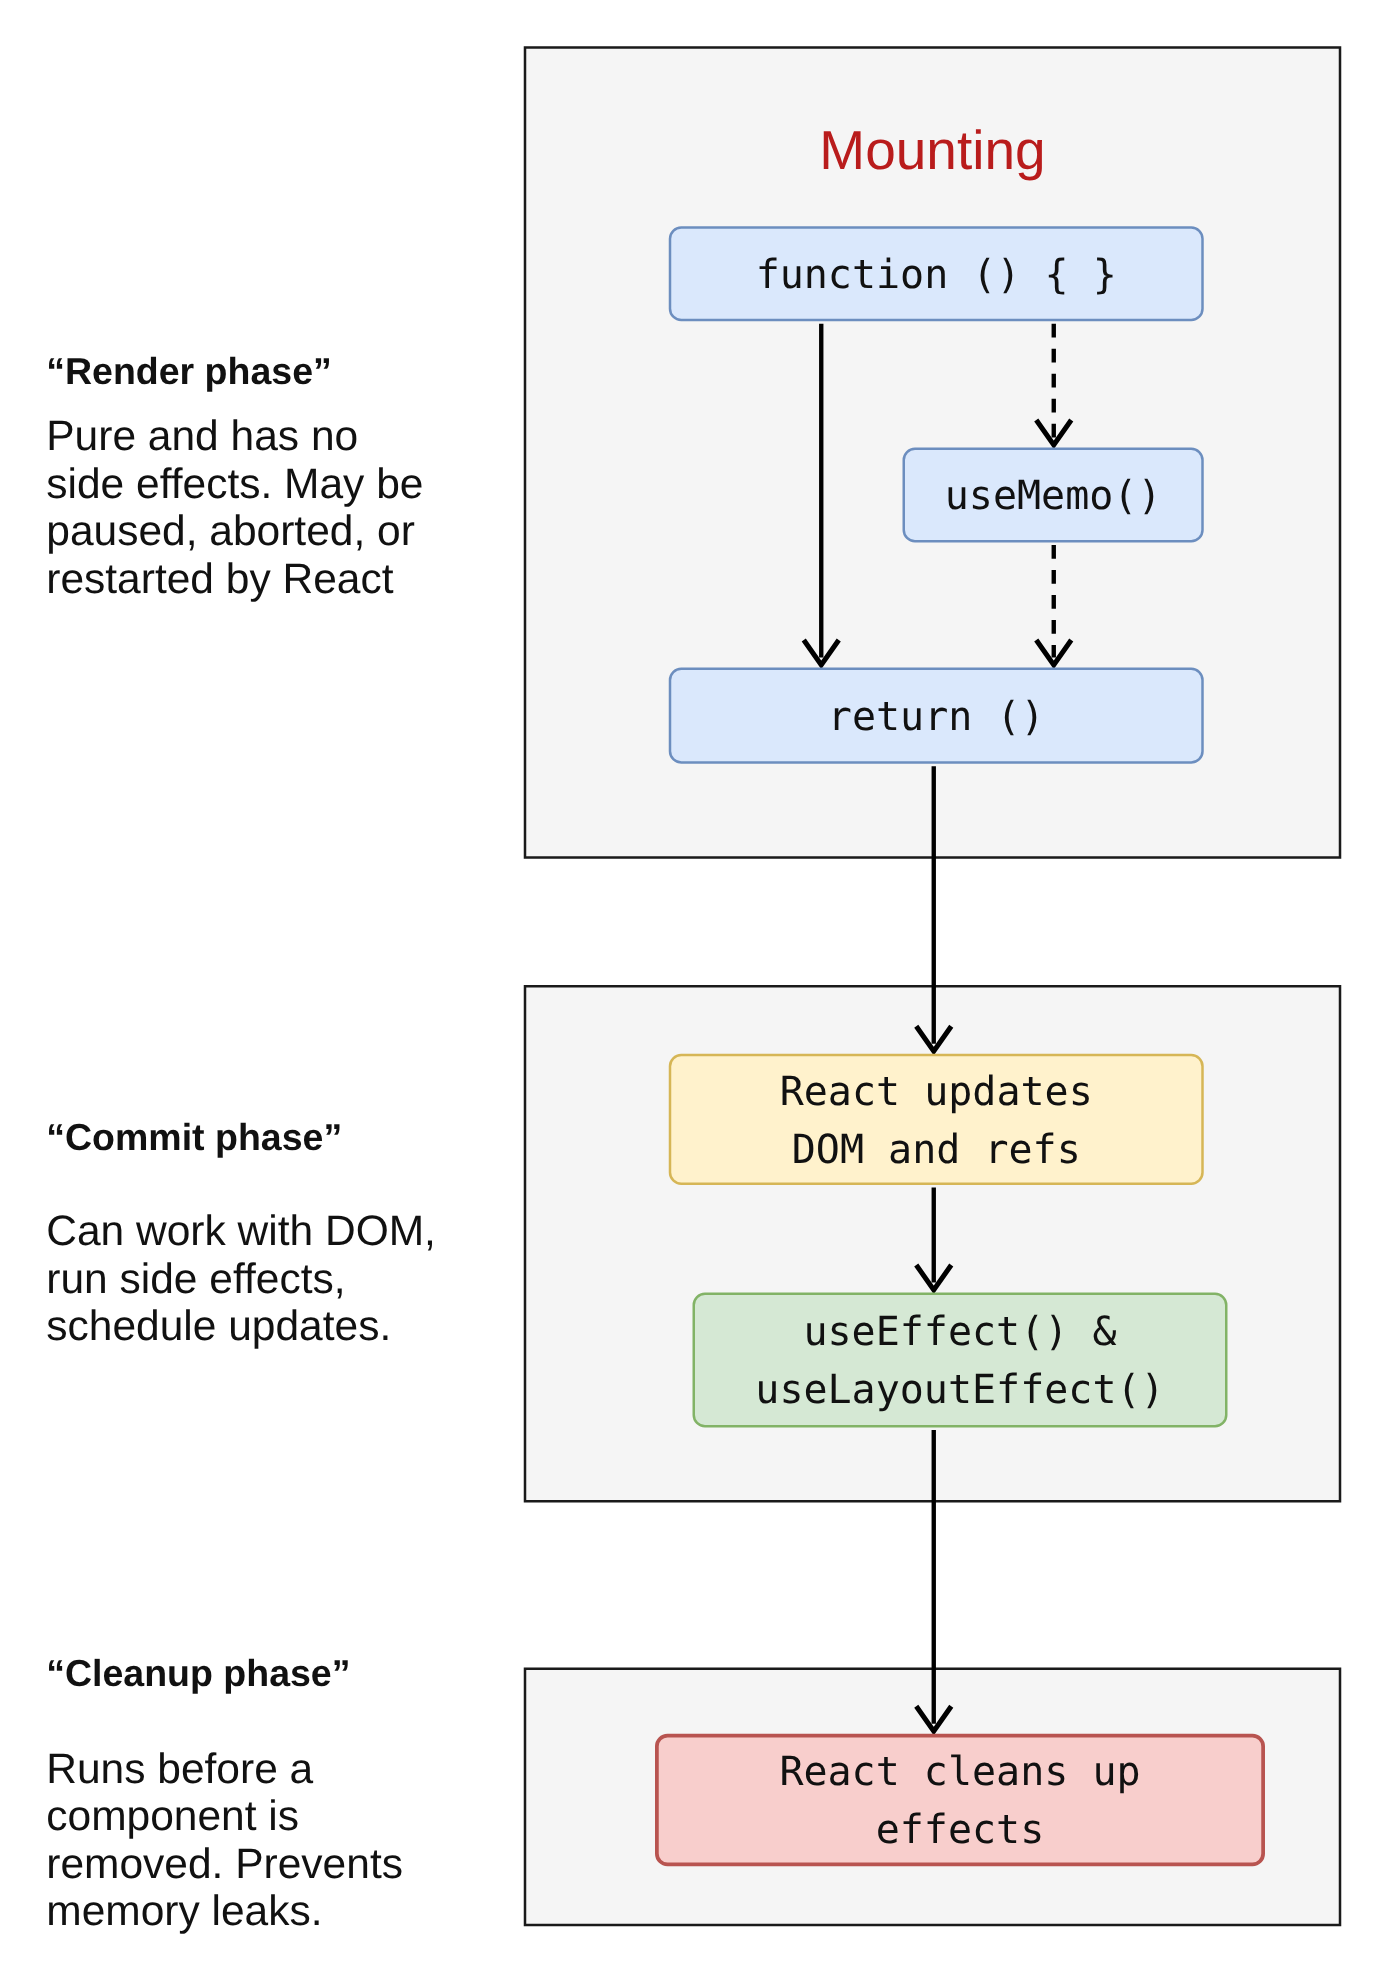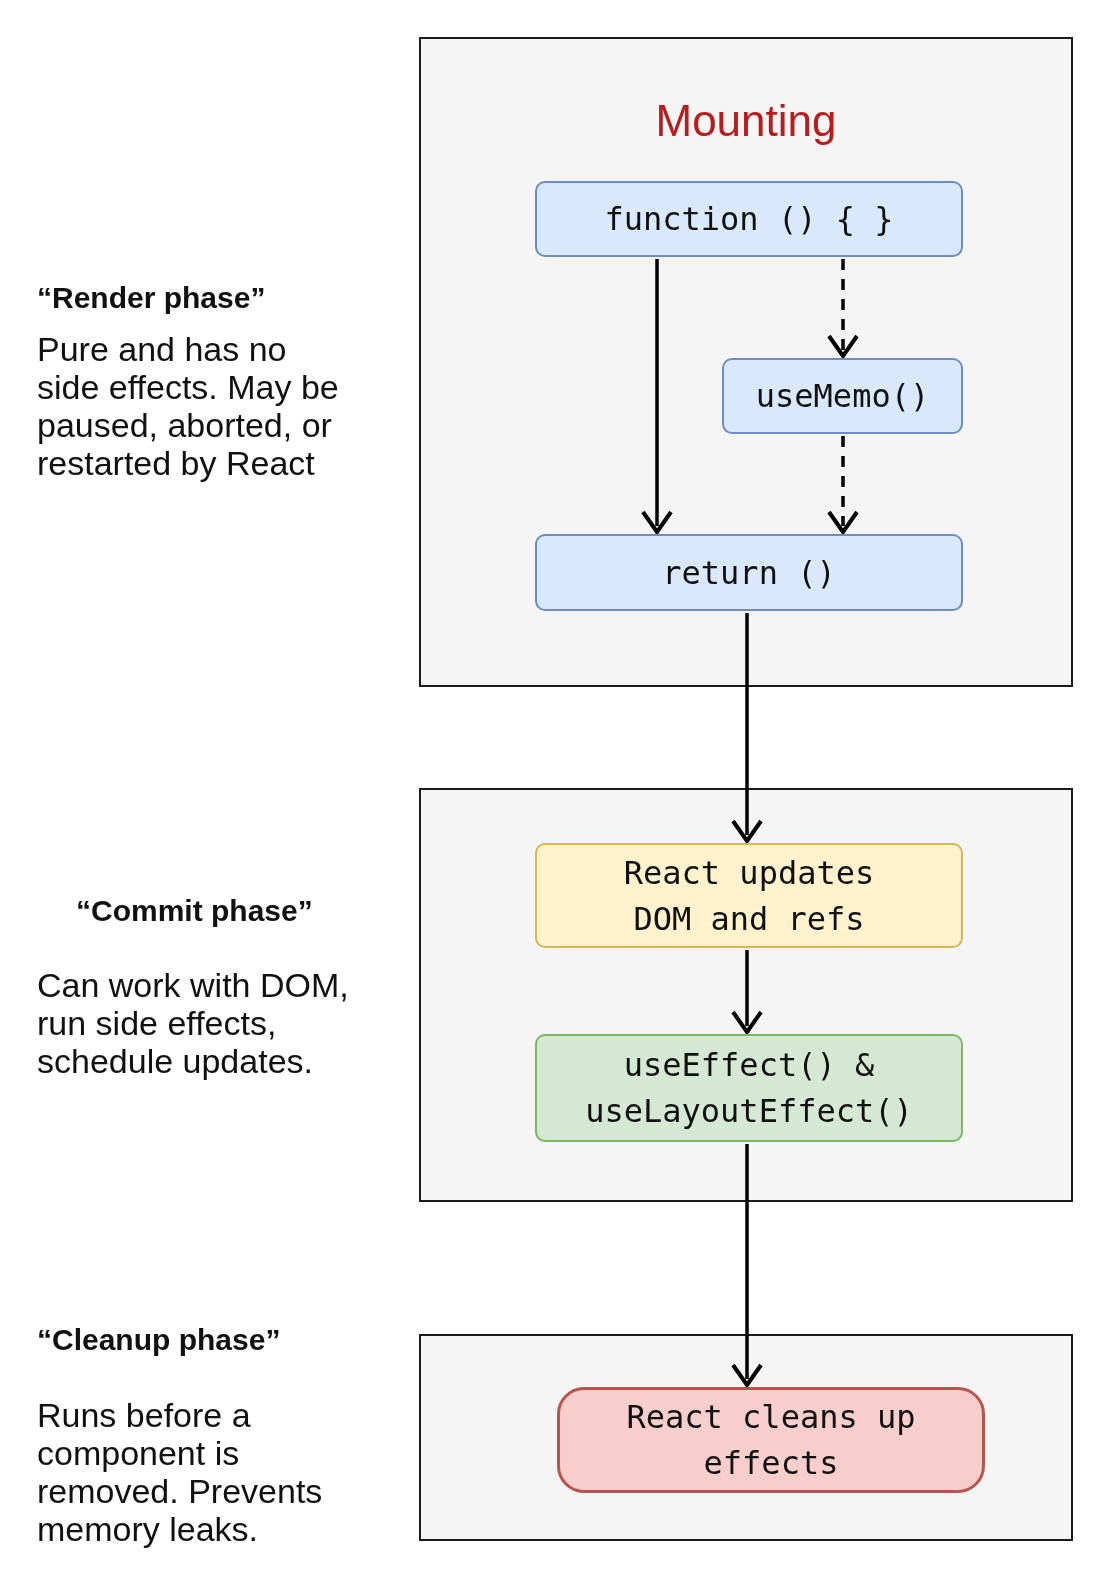--- a/index.html
+++ b/index.html
@@ -27,21 +27,21 @@
     position: absolute;
     left: 37px;
     width: 370px;
     font-size: 34px;
     line-height: 38px;
     white-space: pre-line;
     color: #111111;
   }
   .heading-render  { top: 256px; margin-top: 24px; }
   .desc-render     { top: 330px; }
-  .heading-commit  { top: 893px; margin-left: 39px; }
+  .heading-commit  { top: 893px; }
   .desc-commit     { top: 966px; }
   .heading-cleanup { top: 1322px; }
   .desc-cleanup    { top: 1396px; }
 
   
   .panel {
     position: absolute;
     box-sizing: border-box;
     background: #f5f5f5;
     border: 2.5px solid #1a1a1a;
@@ -92,22 +92,22 @@
   }
   .node-blue   { background: #dae8fc; border-color: #6c8ebf; }
   .node-yellow { background: #fff2cc; border-color: #d6b656; }
   .node-green  { background: #d5e8d4; border-color: #82b366; }
   .node-red    { background: #f8cecc; border-color: #b85450; border-width: 3px; }
 
   .node-function { left: 535px; top: 181px;  width: 428px; height: 76px; }
   .node-usememo  { left: 722px; top: 358px;  width: 241px; height: 76px; }
   .node-return   { left: 535px; top: 534px;  width: 428px; height: 77px; }
   .node-dom      { left: 535px; top: 843px;  width: 428px; height: 105px; }
-  .node-effects  { left: 535px; top: 1034px; width: 428px; height: 108px; }
-  .node-cleanup  { left: 557px; top: 1387px; width: 428px; height: 106px; border-radius: 27px; }
+  .node-effects  { left: 554px; top: 1034px; width: 428px; height: 108px; }
+  .node-cleanup  { left: 524px; top: 1387px; width: 488px; height: 106px; }
 </style>
 </head>
 <body>
 
 <div class="page">
 
   <div class="phase-heading heading-render">“Render phase”</div>
   <div class="phase-desc desc-render">Pure and has no
 side effects. May be
 paused, aborted, or

